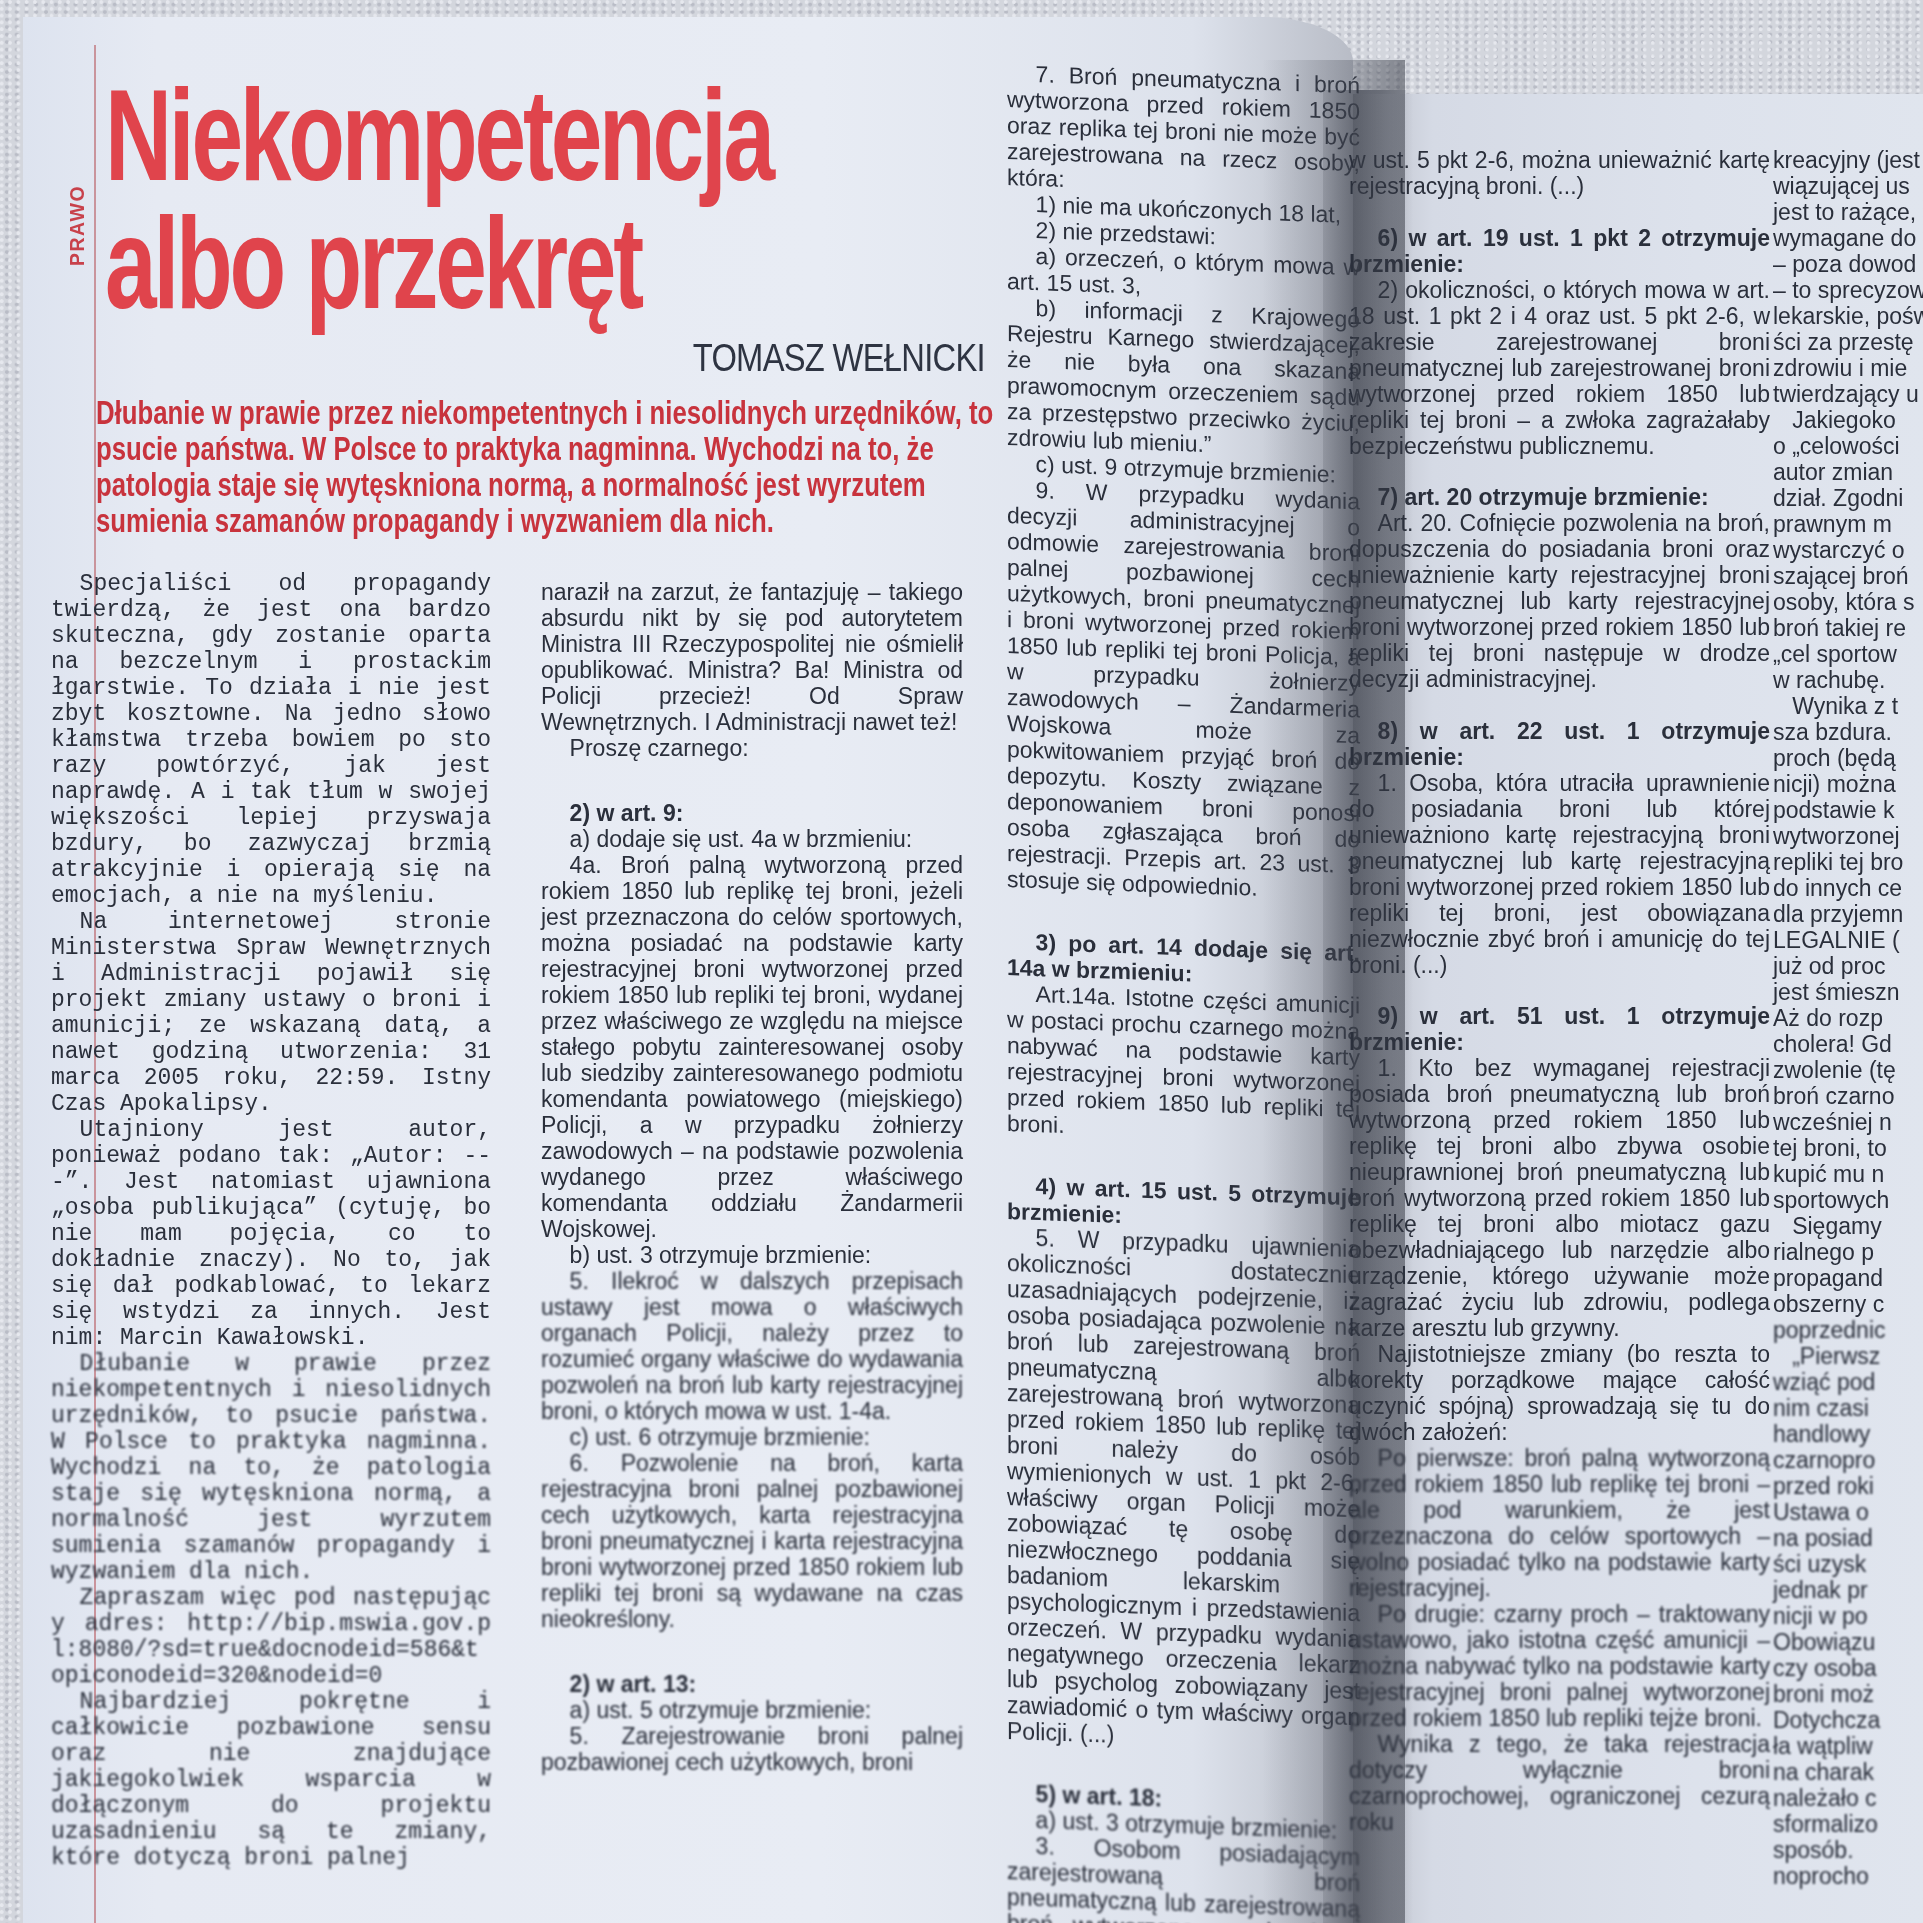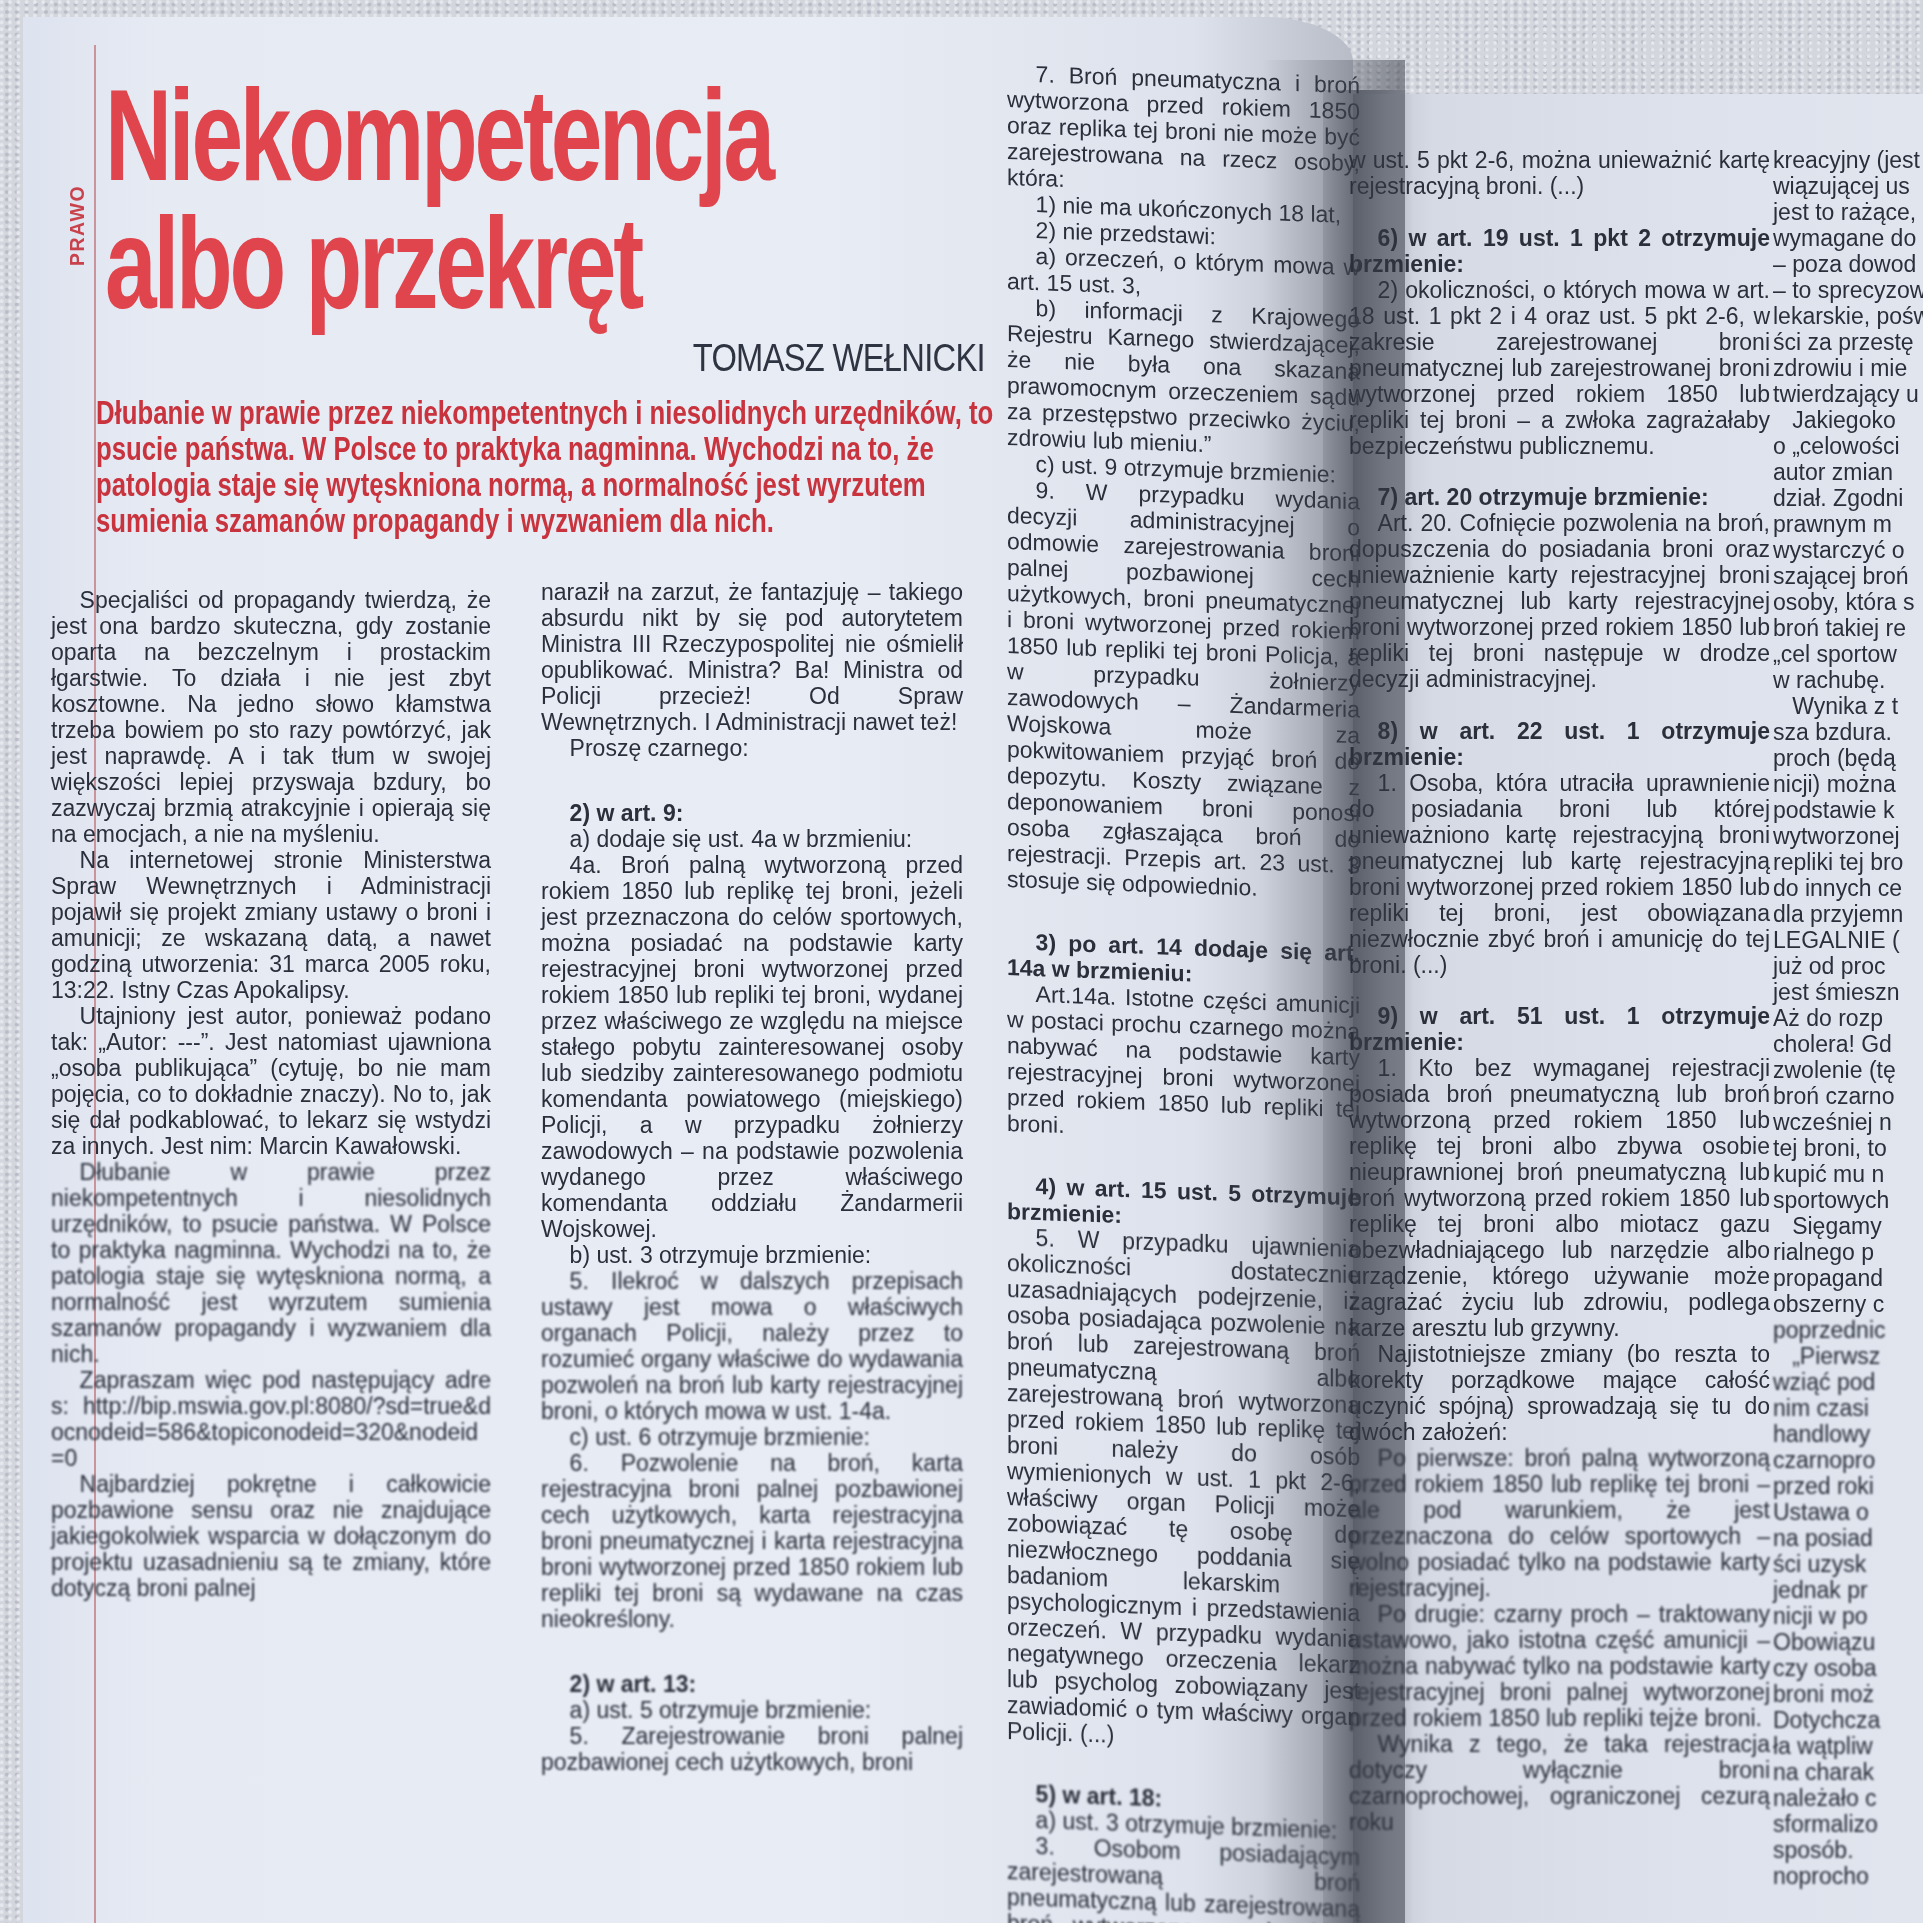--- a/index.html
+++ b/index.html
@@ -53,21 +53,21 @@
     color:#c8333d; font-weight:bold; font-size:33px; line-height:36px;
     transform:scaleX(0.78); transform-origin:left top;
   }
   .col {
     position:absolute; color:#2a2f3b; font-size:23px; line-height:26px;
     text-align:justify; hyphens:manual;
   }
   .col p { margin:0; text-indent:28.6px; }
   .col p.noind { text-indent:0; }
   .col p.head { font-weight:bold; margin-top:25.6px; }
-  .col1 { left:51px; top:587px; width:440px; }
+  .col1 { left:51px; top:571px; width:440px;font-family:Liberation Mono, monospace; }
   .col2 { left:541px; top:579px; width:422px; }
   .col3 { left:1007px; top:60px; width:353px; transform:skewY(2deg); transform-origin:left top; }
   .col4 { left:1349px; top:147px; width:421px; }
   .col5 { left:1773px; top:147px; width:225px; text-align:left; white-space:nowrap; }
   .blur1 { filter:blur(0.5px); }
   .blur2 { filter:blur(1.1px); }
   .shade { position:absolute; left:1262px; top:60px; width:143px; height:1864px;
     background:linear-gradient(90deg,rgba(80,84,95,0) 0%,rgba(80,84,95,0.35) 60%,rgba(60,64,74,0.55) 100%); pointer-events:none;}
   .shade2 { position:absolute; left:1353px; top:94px; width:60px; height:1830px;
     background:linear-gradient(90deg,rgba(60,64,74,0.55),rgba(60,64,74,0)); pointer-events:none;}
@@ -88,21 +88,21 @@
   <span>Niekompetencja</span>
   <span>albo przekręt</span>
 </h1>
 
 <div class="author">TOMASZ WEŁNICKI</div>
 
 <div class="lead">Dłubanie w prawie przez niekompetentnych i niesolidnych urzędników, to psucie państwa. W Polsce to praktyka nagminna. Wychodzi na to, że patologia staje się wytęskniona normą, a normalność jest wyrzutem sumienia szamanów propagandy i wyzwaniem dla nich.</div>
 
 <div class="col col1">
   <p class="blur1">Specjaliści od propagandy twierdzą, że jest ona bardzo skuteczna, gdy zostanie oparta na bezczelnym i prostackim łgarstwie. To działa i nie jest zbyt kosztowne. Na jedno słowo kłamstwa trzeba bowiem po sto razy powtórzyć, jak jest naprawdę. A i tak tłum w swojej większości lepiej przyswaja bzdury, bo zazwyczaj brzmią atrakcyjnie i opierają się na emocjach, a nie na myśleniu.</p>
-  <p class="blur1">Na internetowej stronie Ministerstwa Spraw Wewnętrznych i Administracji pojawił się projekt zmiany ustawy o broni i amunicji; ze wskazaną datą, a nawet godziną utworzenia: 31 marca 2005 roku, 13:22. Istny Czas Apokalipsy.</p>
+  <p class="blur1">Na internetowej stronie Ministerstwa Spraw Wewnętrznych i Administracji pojawił się projekt zmiany ustawy o broni i amunicji; ze wskazaną datą, a nawet godziną utworzenia: 31 marca 2005 roku, 22:59. Istny Czas Apokalipsy.</p>
   <p class="blur1">Utajniony jest autor, ponieważ podano tak: „Autor: ---”. Jest natomiast ujawniona „osoba publikująca” (cytuję, bo nie mam pojęcia, co to dokładnie znaczy). No to, jak się dał podkablować, to lekarz się wstydzi za innych. Jest nim: Marcin Kawałowski.</p>
   <p class="blur2">Dłubanie w prawie przez niekompetentnych i niesolidnych urzędników, to psucie państwa. W Polsce to praktyka nagminna. Wychodzi na to, że patologia staje się wytęskniona normą, a normalność jest wyrzutem sumienia szamanów propagandy i wyzwaniem dla nich.</p>
   <p class="blur2" style="word-break:break-all;">Zapraszam więc pod następujący adres: http://bip.mswia.gov.pl:8080/?sd=true&amp;docnodeid=586&amp;topiconodeid=320&amp;nodeid=0</p>
   <p class="blur2">Najbardziej pokrętne i całkowicie pozbawione sensu oraz nie znajdujące jakiegokolwiek wsparcia w dołączonym do projektu uzasadnieniu są te zmiany, które dotyczą broni palnej</p>
 </div>
 
 <div class="col col2">
   <p class="noind">naraził na zarzut, że fantazjuję – takiego absurdu nikt by się pod autorytetem Ministra III Rzeczypospolitej nie ośmielił opublikować. Ministra? Ba! Ministra od Policji przecież! Od Spraw Wewnętrznych. I Administracji nawet też!</p>
   <p>Proszę czarnego:</p>
   <p class="head" style="margin-top:39px;">2) w art. 9:</p>

